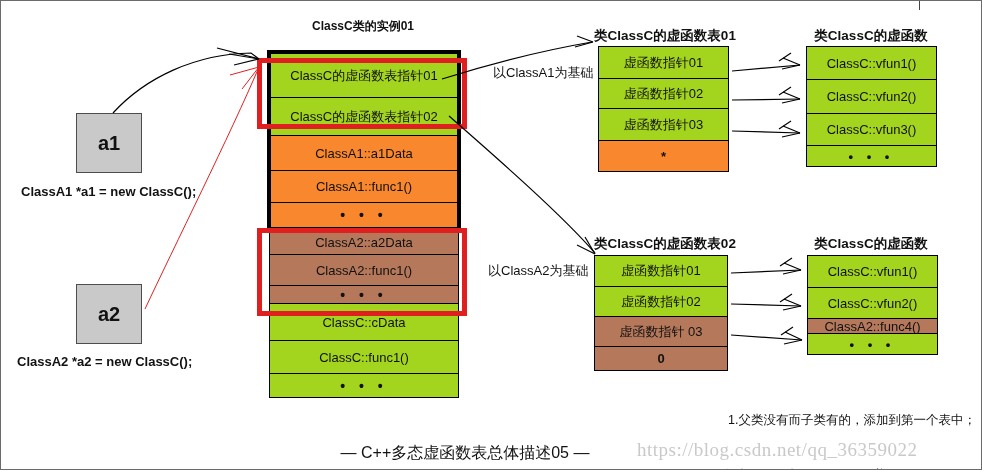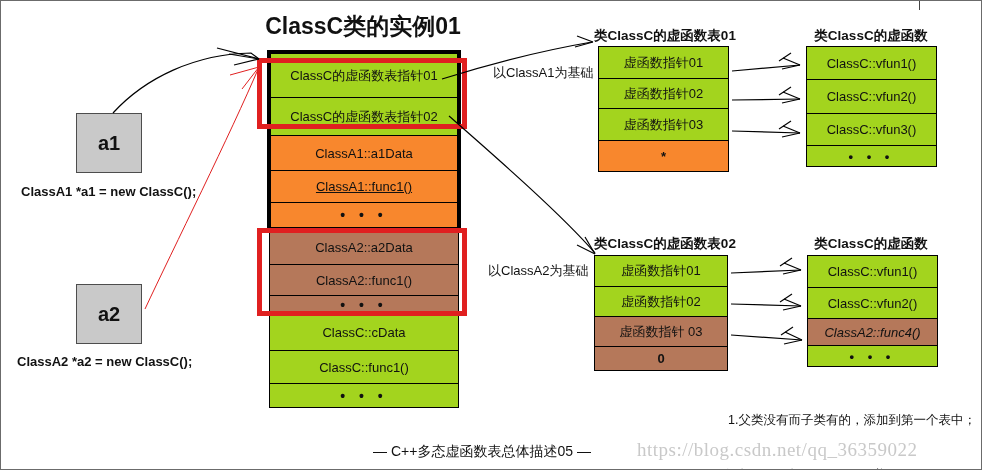--- a/index.html
+++ b/index.html
@@ -4,21 +4,21 @@
 <style>
   html,body{margin:0;padding:0;background:#fff;}
   .canvas{
     position:relative;width:980px;height:468px;background:#fff;
     border:1px solid #6b6b6b;overflow:hidden;
     font-family:"Liberation Sans","DejaVu Sans",sans-serif;color:#111;
   }
   .abs{position:absolute;box-sizing:border-box;}
   .center{display:flex;align-items:center;justify-content:center;text-align:center;}
 
-  .page-title{left:256px;top:13px;width:212px;height:24px;font-size:23px;font-weight:bold;}
+  .page-title{left:256px;top:13px;width:212px;height:24px;font-size:12px;font-weight:bold;}
 
   
   .ptr-box{width:66px;height:60px;background:var(--gray-box);border:1px solid #4d4d4d;
            font-size:20px;font-weight:bold;z-index:2;}
   .code-line{font-size:13px;font-weight:bold;white-space:nowrap;}
 
   
   .thick-box{left:266px;top:49px;width:194px;height:181px;border:4px solid #000;z-index:2;background:#000;}
   .cell{display:flex;align-items:center;justify-content:center;text-align:center;
         font-size:13px;box-sizing:border-box;width:100%;}
@@ -35,21 +35,21 @@
   .tbl-heading{font-size:13.5px;font-weight:bold;white-space:nowrap;z-index:2;}
   .vtbl{z-index:2;}
   .vtbl .cell{border:1px solid #000;margin-top:-1px;font-size:13px;}
   .basis-label{font-size:13px;white-space:nowrap;z-index:2;}
   .big-glyph{font-size:22px;font-weight:bold;line-height:1;}
 
   
   .red-rect{border:5px solid var(--red);background:transparent;z-index:4;}
 
   .notes{font-size:12.5px;white-space:nowrap;z-index:6;}
-  .footer{left:280px;top:442px;width:402px;font-size:14px;text-align:center;z-index:2;}
+  .footer{left:263px;top:442px;width:402px;font-size:16px;text-align:center;z-index:2;}
   .watermark{left:636px;top:438px;font-size:19px;letter-spacing:.5px;color:var(--watermark-gray);
              font-family:"Liberation Serif","DejaVu Serif",serif;white-space:nowrap;z-index:1;}
   .corner-tick{left:918px;top:0;width:1px;height:9px;background:#444;z-index:2;}
 
   svg.arrows{position:absolute;left:0;top:0;z-index:5;pointer-events:none;}
   svg.arrows path{fill:none;}
   .blk{stroke:#000;stroke-width:1.2px;}
   .red-ln{stroke:var(--red);stroke-width:1px;}
 </style>
 </head>
@@ -68,26 +68,26 @@
 
   <div class="abs center ptr-box" style="left:75px;top:283px;">
     <span>a2</span>
   </div>
   <div class="abs code-line" style="left:16px;top:353px;">ClassA2 *a2 = new ClassC();</div>
 
   <div class="abs thick-box">
     <div class="cell bg-green" style="height:44px;">ClassC的虚函数表指针01</div>
     <div class="cell bg-green" style="height:38px;">ClassC的虚函数表指针02</div>
     <div class="cell bg-orange" style="height:35px;">ClassA1::a1Data</div>
-    <div class="cell bg-orange" style="height:32px;text-decoration:underline;">ClassA1::func1()</div>
+    <div class="cell bg-orange" style="height:32px;">ClassA1::func1()</div>
     <div class="cell bg-orange dots" style="height:24px;">• • •</div>
   </div>
 
   <div class="abs stack" style="top:229px;">
-    <div class="cell bg-brown" style="height:36px;">ClassA2::a2Data</div>
+    <div class="cell bg-brown" style="height:26px;">ClassA2::a2Data</div>
     <div class="cell bg-brown" style="height:32px;">ClassA2::func1()</div>
     <div class="cell bg-brown dots" style="height:19px;">• • •</div>
     <div class="cell bg-green" style="height:38px;">ClassC::cData</div>
     <div class="cell bg-green" style="height:34px;">ClassC::func1()</div>
     <div class="cell bg-green dots" style="height:25px;">• • •</div>
   </div>
 
   <div class="abs red-rect" style="left:256px;top:57px;width:210px;height:71px;"></div>
   <div class="abs red-rect" style="left:256px;top:227px;width:210px;height:88px;"></div>
 
@@ -114,21 +114,21 @@
     <div class="cell bg-green" style="height:32px;">虚函数指针01</div>
     <div class="cell bg-green" style="height:31px;">虚函数指针02</div>
     <div class="cell bg-brown" style="height:31px;">虚函数指针 03</div>
     <div class="cell bg-brown big-glyph" style="height:25px;">0</div>
   </div>
 
   <div class="abs center tbl-heading" style="left:800px;top:234px;width:140px;">类ClassC的虚函数</div>
   <div class="abs vtbl" style="left:806px;top:255px;width:131px;">
     <div class="cell bg-green" style="height:33px;">ClassC::vfun1()</div>
     <div class="cell bg-green" style="height:32px;">ClassC::vfun2()</div>
-    <div class="cell bg-brown" style="height:28px;font-style:italic;">ClassA2::func4()</div>
+    <div class="cell bg-brown" style="height:16px;">ClassA2::func4()</div>
     <div class="cell bg-green dots" style="height:22px;">• • •</div>
   </div>
 
   <div class="abs notes" style="right:5px;top:411px;">1.父类没有而子类有的，添加到第一个表中；</div>
   <div class="abs notes" style="left:712px;top:466px;">2.父类有而子类没有的，不覆盖</div>
   <div class="abs footer">—  C++多态虚函数表总体描述05  —</div>
   <div class="abs corner-tick"></div>
 
   <svg class="arrows" width="980" height="468" viewBox="0 0 980 468">
     <g>

